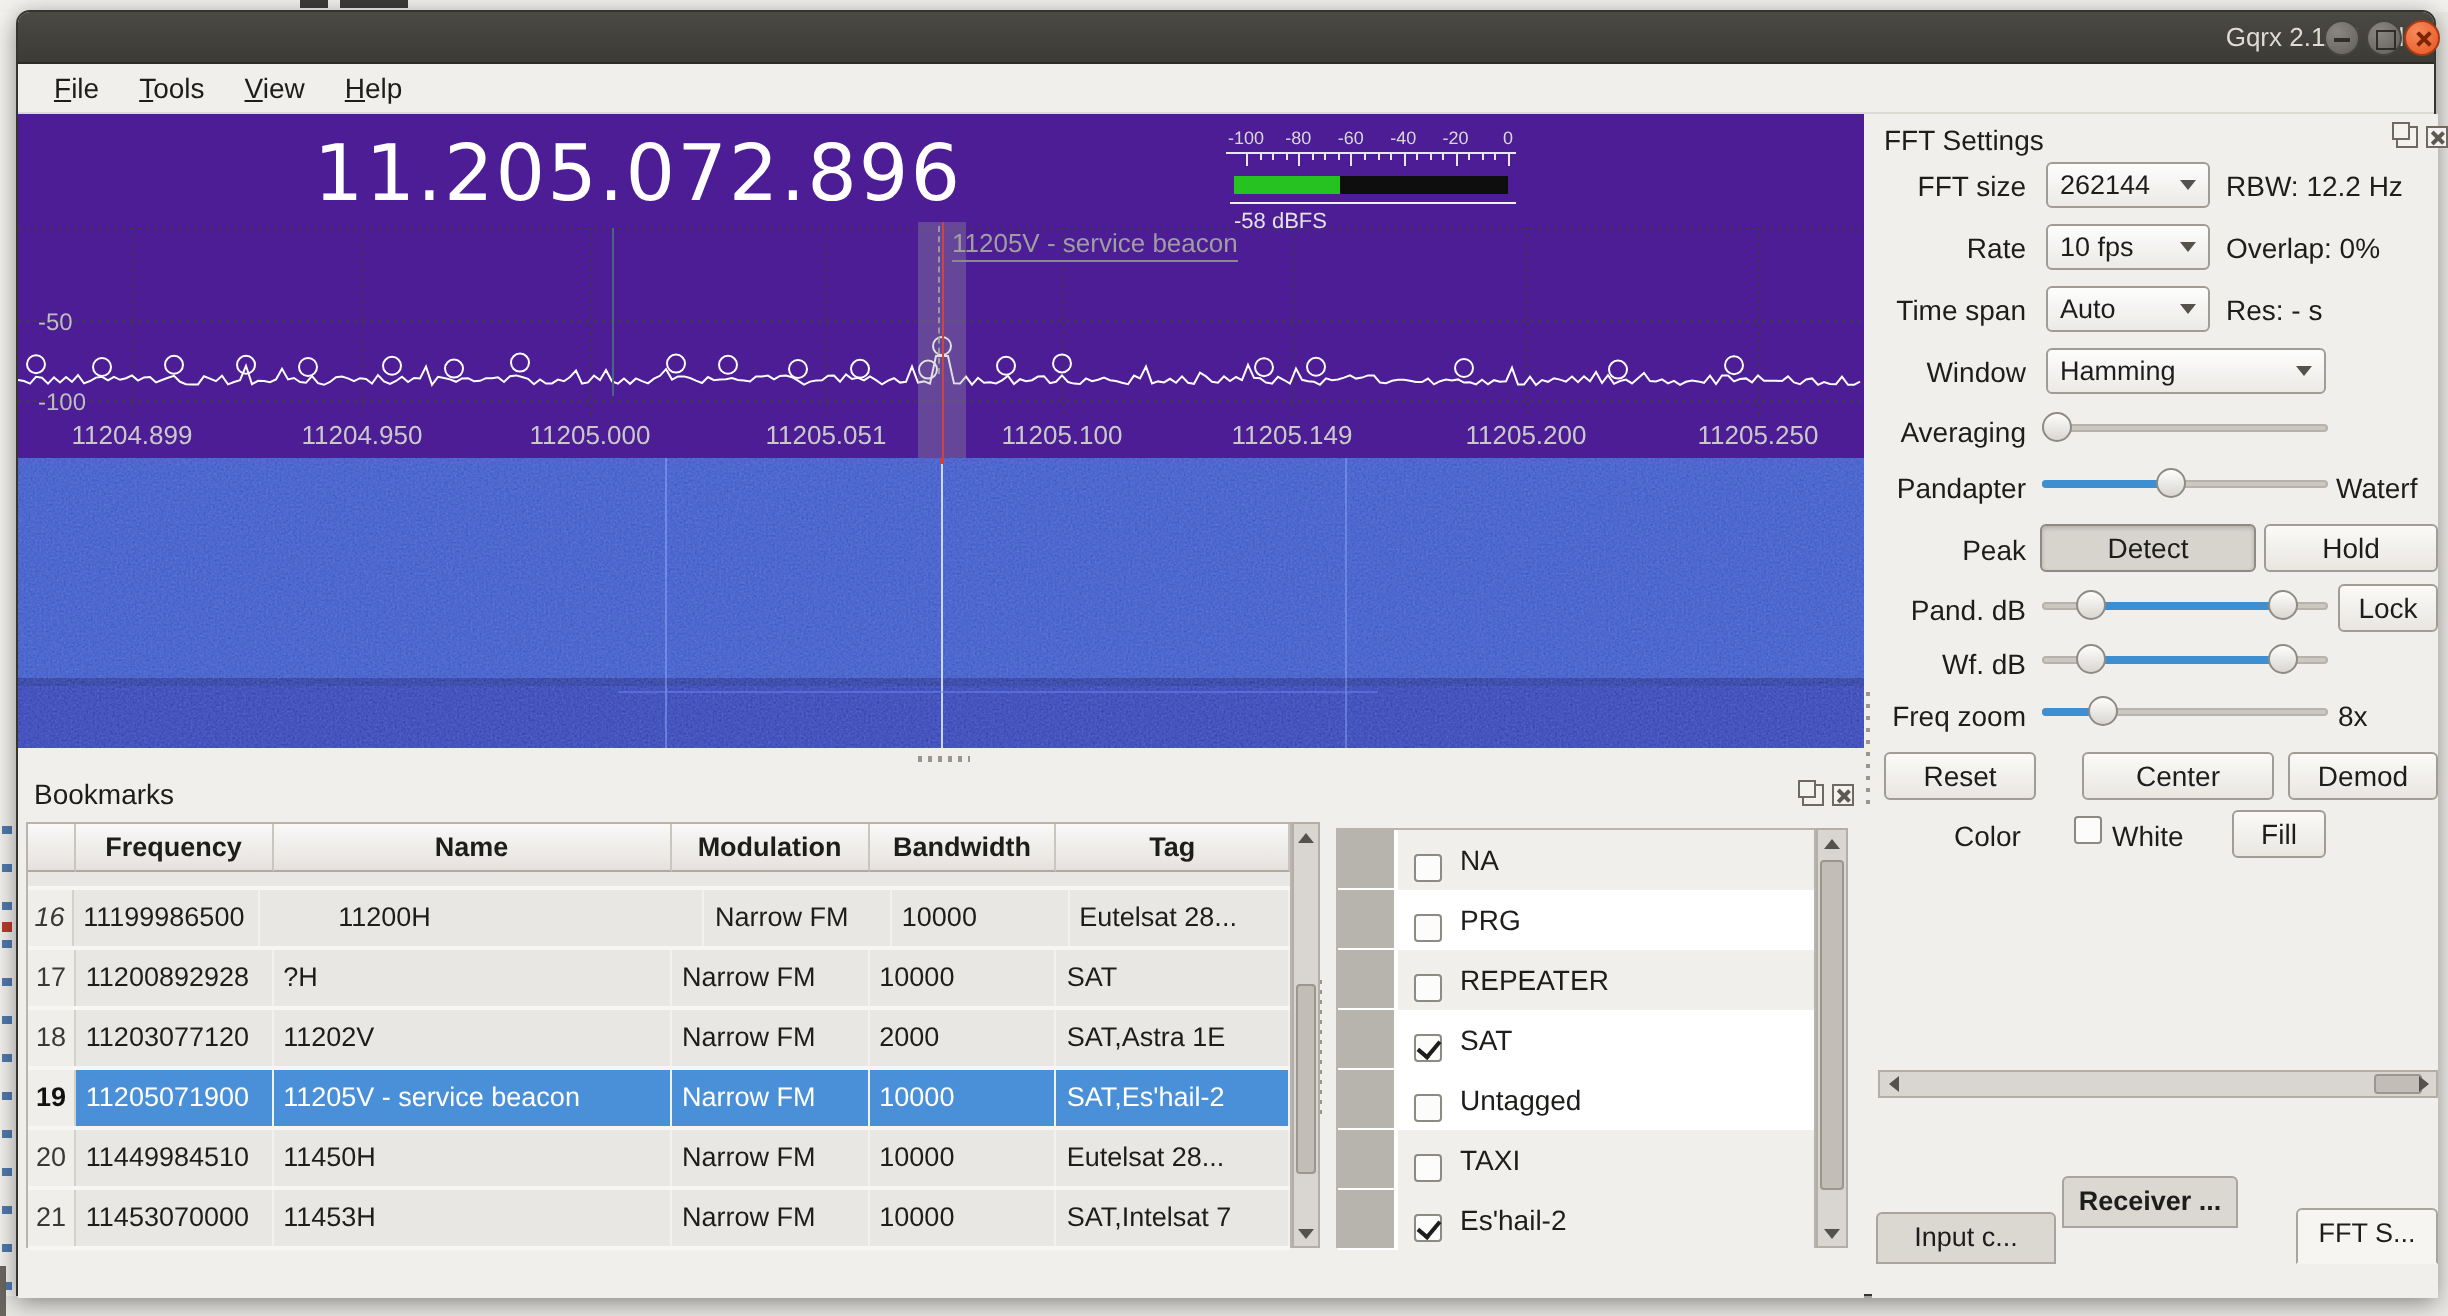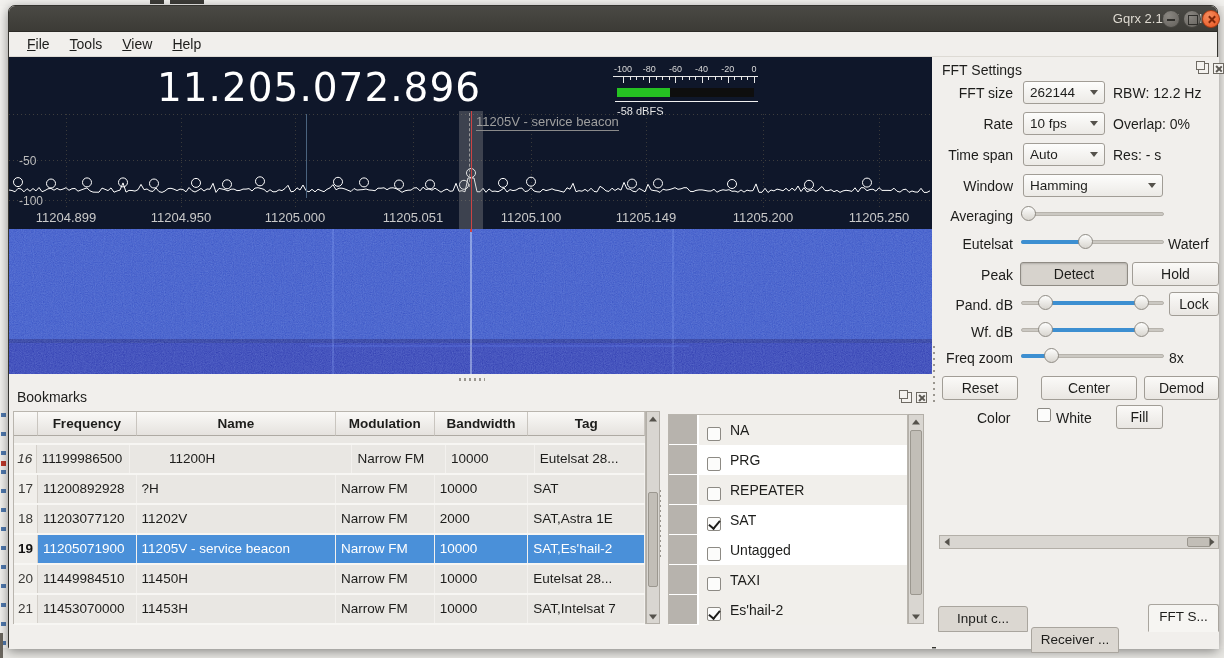--- a/index.html
+++ b/index.html
@@ -31,21 +31,21 @@
   #btn-min::before { content:''; position:absolute; left:4px; top:8px; width:8px; height:2px; background:#2f2e2a; }
   #btn-max::before { content:''; position:absolute; left:4px; top:4px; width:8px; height:8px; border:1.5px solid #2f2e2a; }
   #btn-close::before,#btn-close::after { content:''; position:absolute; left:8px; top:4px; width:2px; height:9px; background:#7e2508; }
   #btn-close::before { transform:rotate(45deg); }
   #btn-close::after { transform:rotate(-45deg); }
 
   #menubar { left:0; top:26px; width:1208px; height:25px; background:#f1efec; border-bottom:1px solid #dddad4; padding-left:8px; }
   .menu-item { display:inline-block; padding:4px 10px; font-size:14px; color:#1d1d1b; }
 
   
-  #spectrum-panel { left:0; top:51px; width:923px; height:172px; background:#0f172a; overflow:hidden; }
+  #spectrum-panel { left:0; top:51px; width:923px; height:172px; background:#4c1d95; overflow:hidden; }
   #freq-display { left:95px; top:8px; width:430px; text-align:center; color:#ffffff;
       font-size:39px; font-family:"DejaVu Sans",sans-serif; letter-spacing:1px; }
   .gridline-h { height:1px; background-image:repeating-linear-gradient(90deg,#3e3e3e 0 1px,transparent 1px 4px); width:923px; left:0; }
   .gridline-v { width:1px; background-image:repeating-linear-gradient(180deg,#3a3a3a 0 1px,transparent 1px 4px); top:57px; height:94px; }
   .ytick { color:#bdbdbd; font-size:12px; left:10px; }
   .xtick { color:#c9c9c9; font-size:13px; top:153px; transform:translateX(-50%); }
   #blue-vline { left:297px; top:57px; width:1px; height:84px; background:#4a637e; }
   #filter-band { left:450px; top:54px; width:24px; height:118px; background:rgba(160,160,160,.32); }
   #bookmark-line { left:460px; top:56px; width:0; height:74px; border-left:1px dashed #9a9a9a; }
   #tuning-line { left:462px; top:54px; width:1px; height:118px; background:#cc4444; }
@@ -452,21 +452,21 @@
       <span>Hamming</span>
         <span class="arr"></span>
     </div>
 
     <span class="flabel" style="top:151px;">Averaging</span>
     <div class="slider" style="left:85px;top:149px;width:143px;">
       <div class="track"></div>
         <div class="handle" style="left:0;"></div>
     </div>
 
-    <span class="flabel" style="top:179px;">Eutelsat</span>
+    <span class="flabel" style="top:179px;">Pandapter</span>
     <div class="slider" style="left:85px;top:177px;width:143px;">
       <div class="track"></div>
         <div class="fill" style="left:0;width:64px;"></div>
       <div class="handle" style="left:57px;"></div>
     </div>
     <span class="abs" style="left:232px;top:179px;font-size:14px;color:#1d1d1b;white-space:nowrap;">Waterf</span>
 
     <span class="flabel" style="top:210px;">Peak</span>
     <div class="btn active" style="left:84px;top:205px;width:108px;">Detect</div>
     <div class="btn" style="left:196px;top:205px;width:87px;">Hold</div>
@@ -500,21 +500,21 @@
     <div class="btn" style="left:105px;top:319px;width:96px;">Center</div>
     <div class="btn" style="left:208px;top:319px;width:75px;">Demod</div>
 
     <span class="abs" style="left:41px;top:353px;font-size:14px;color:#1d1d1b;">Color</span>
     <div class="cb abs" style="left:101px;top:351px;margin:0;"></div>
     <span class="abs" style="left:120px;top:353px;font-size:14px;color:#1d1d1b;">White</span>
     <div class="btn" style="left:180px;top:348px;width:47px;">Fill</div>
 
     <div id="tabs-layer">
         <div class="dock-tab" style="left: 2px; width: 90px; top: 549px;">Input c...</div>
-        <div class="dock-tab" style="left: 95px; width: 88px; top: 570px;">Receiver ...</div>
+        <div class="dock-tab" style="left: 95px; width: 88px; top: 531px; font-weight: bold;">Receiver ...</div>
         <div class="dock-tab active" style="left: 212px; width: 71px; top: 549px;">FFT S...</div>
       </div>
   </div>
 
   <div class="abs" id="hscroll">
     <div class="hsb-arrow hsb-left" style="left:0;"></div>
     <div id="hscroll-thumb"></div>
     <div class="hsb-arrow hsb-right" style="right:0;"></div>
   </div>
 

